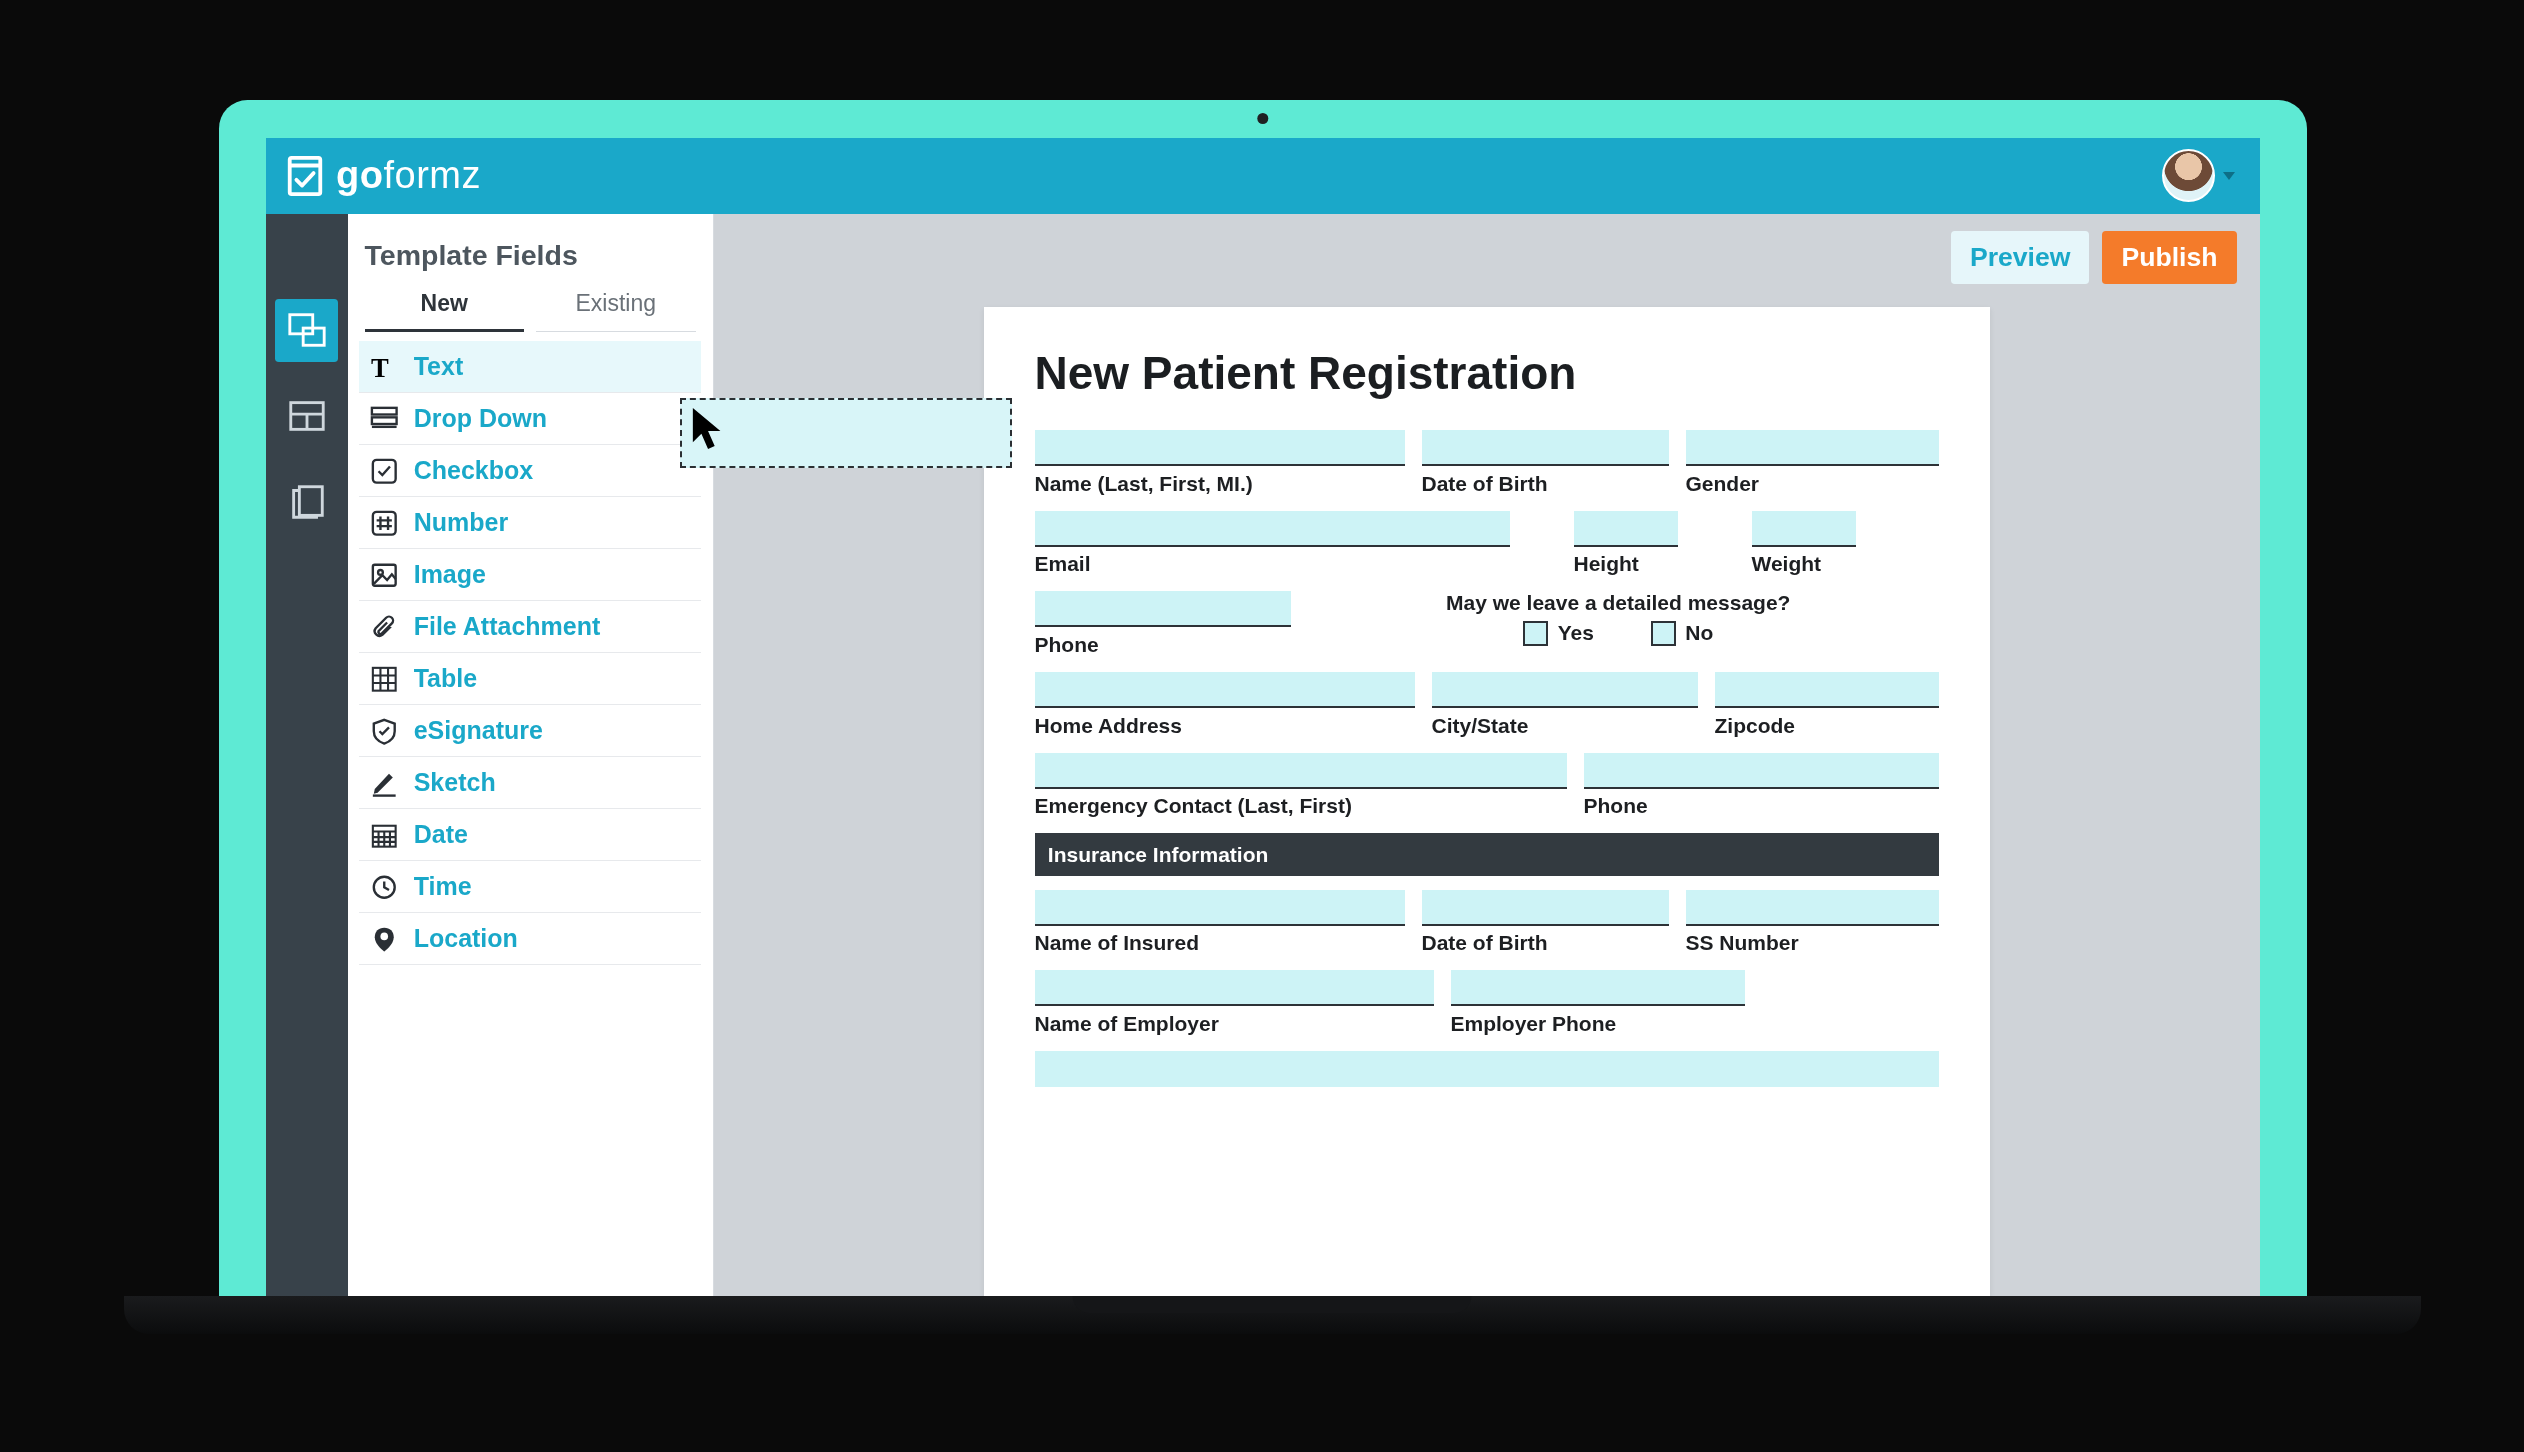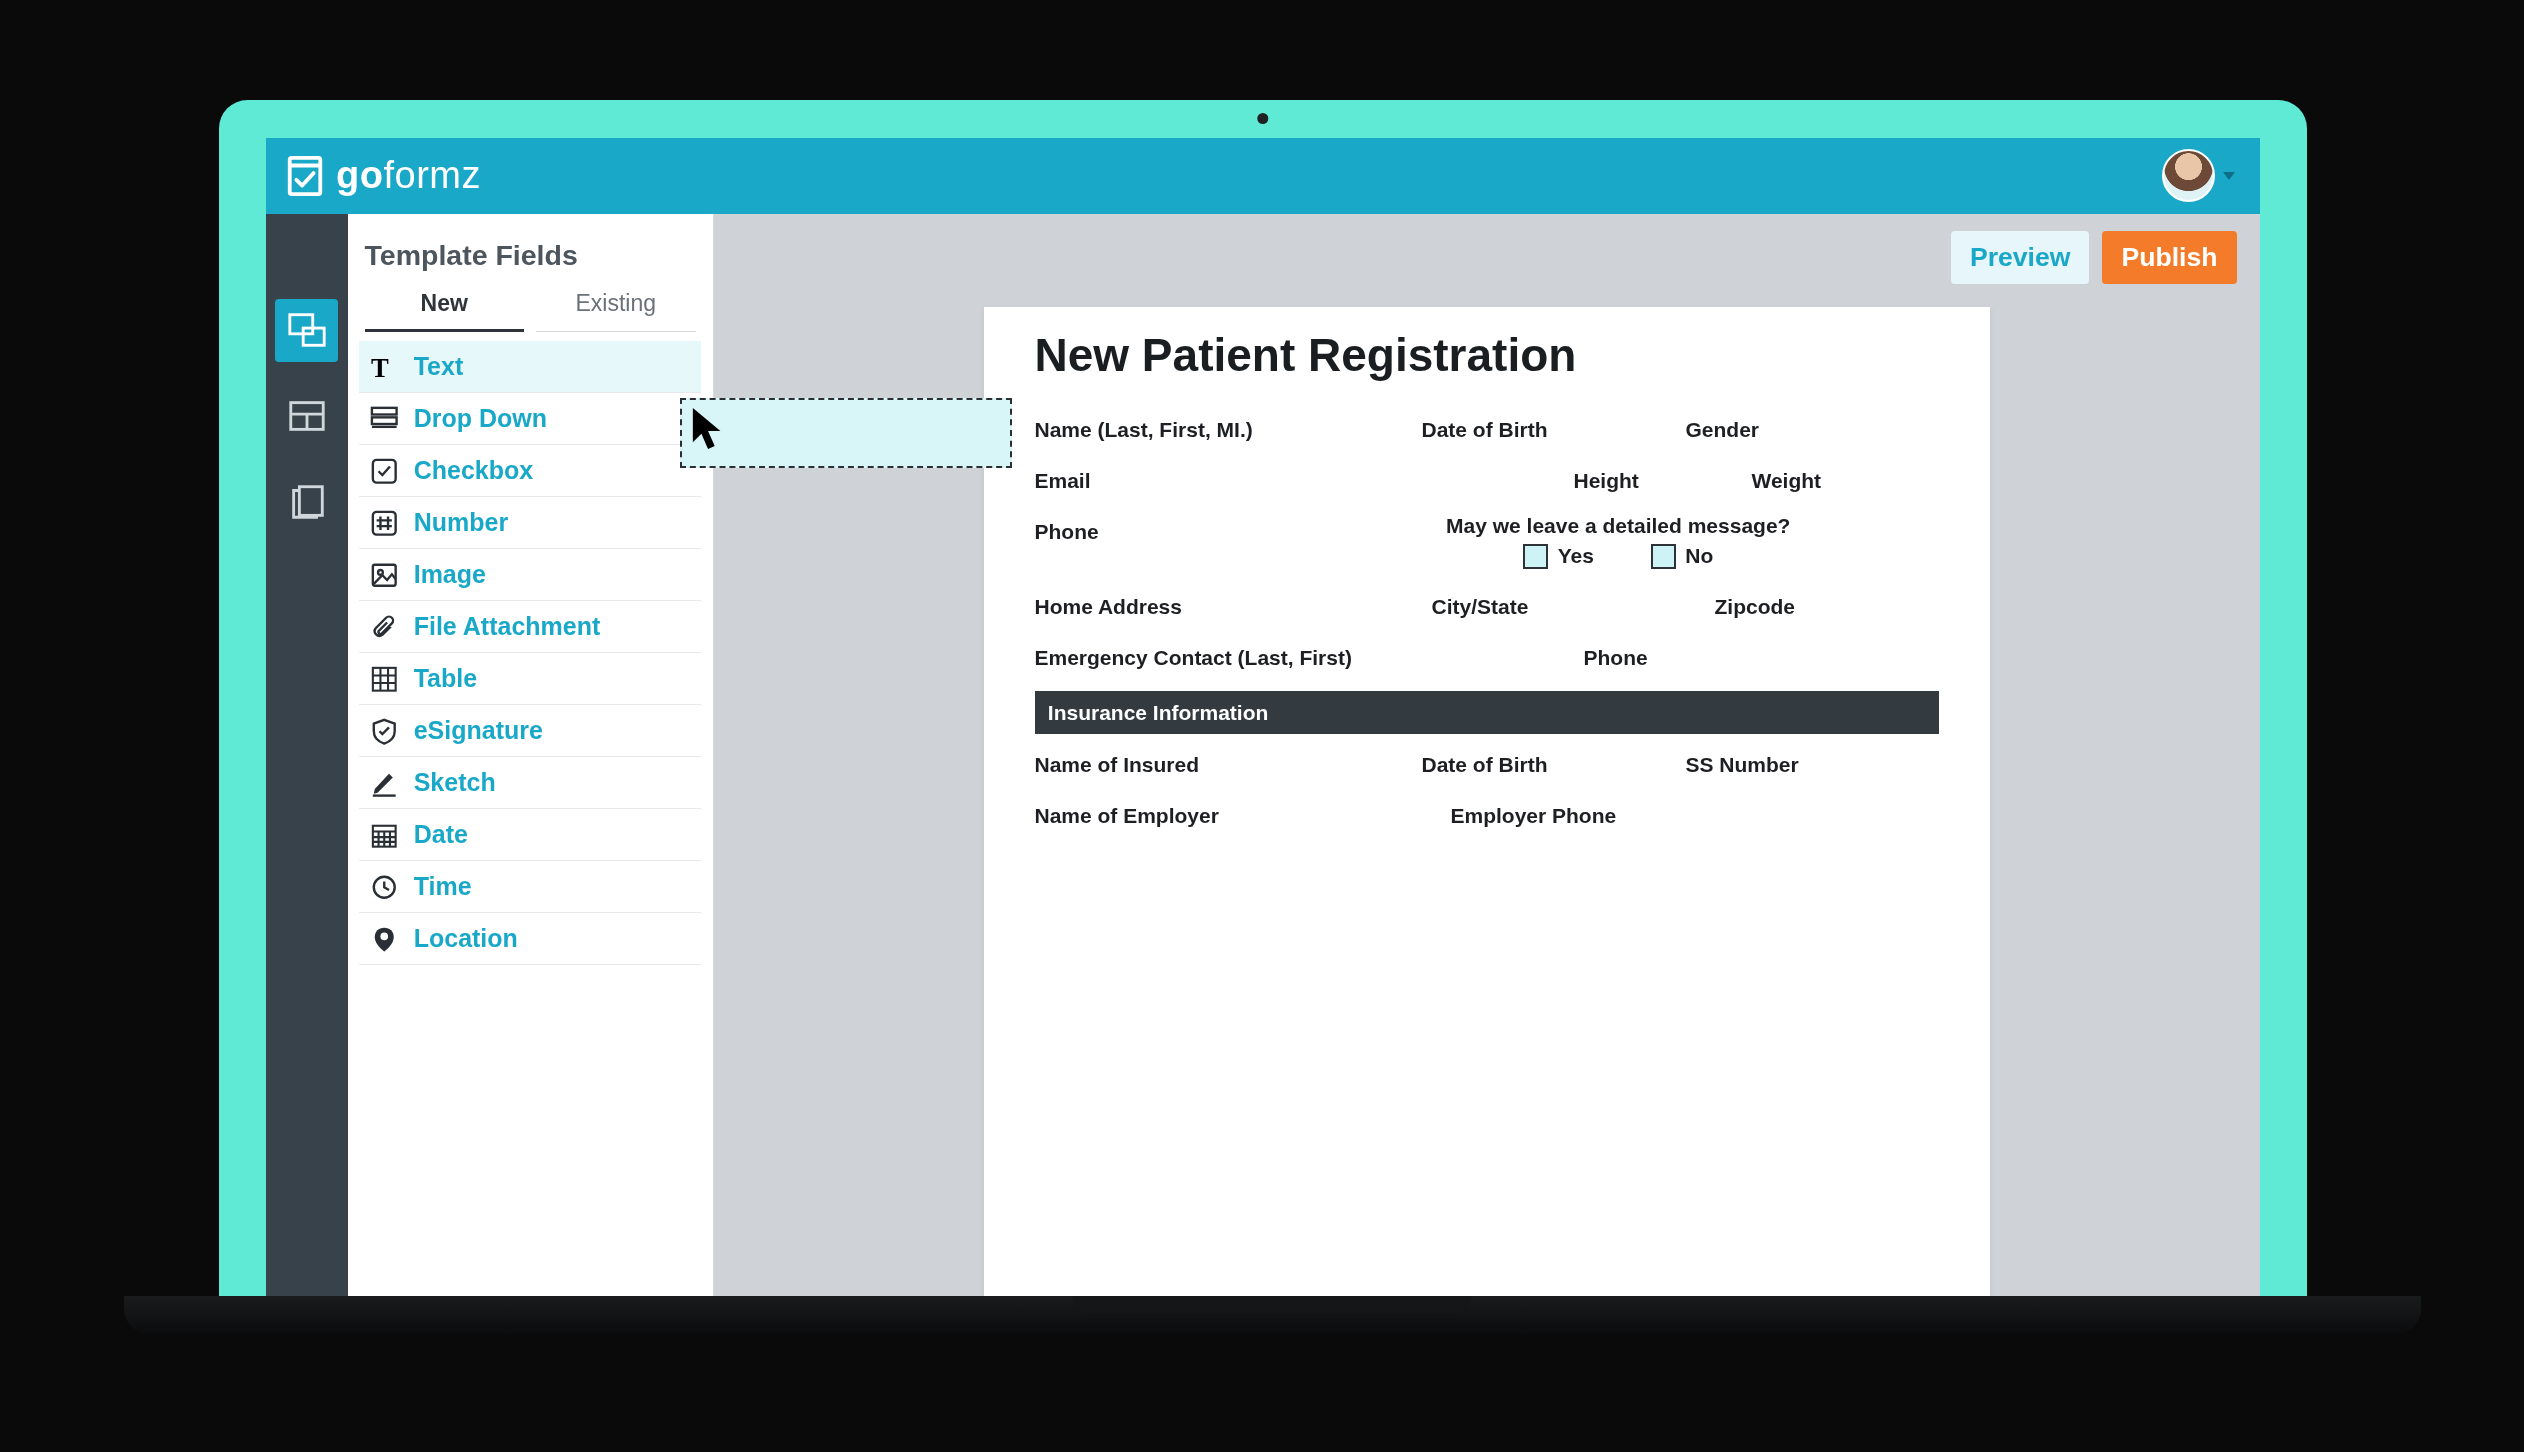--- a/index.html
+++ b/index.html
@@ -204,32 +204,33 @@
     border: none;
     cursor: pointer;
   }
   .btn-preview { background: #e6f6fa; color: #1aa8c9; }
   .btn-publish { background: #f47b2a; color: #fff; }
 
   .doc-scroll{ flex:1; display:flex; justify-content:center; padding: 5.7px 23px 0 23px;}
   .document {
     background: #fff;
     width: 1006px;
-    padding: 21px 51px 19px 51px;
+    padding: 39px 51px 19px 51px;
     box-shadow: 0 1.9px 5.7px rgba(0,0,0,.08);
   }
   .doc-title {
     font-size: 46px;
     font-weight: 800;
     color: #1b1e21;
     margin-bottom: 30px;
   }
   .frow { display: flex; gap: 17px; margin-bottom: 15px; }
   .ffield {
     display: flex;
+    flex-direction: column;
   }
   .ffield .box {
     background: #cdf3f6;
     height: 36px;
     border-bottom: 2.8px solid #2d3237;
   }
   .ffield .lab {
     font-size: 21px;
     font-weight: 700;
     color: #1d1f22;

